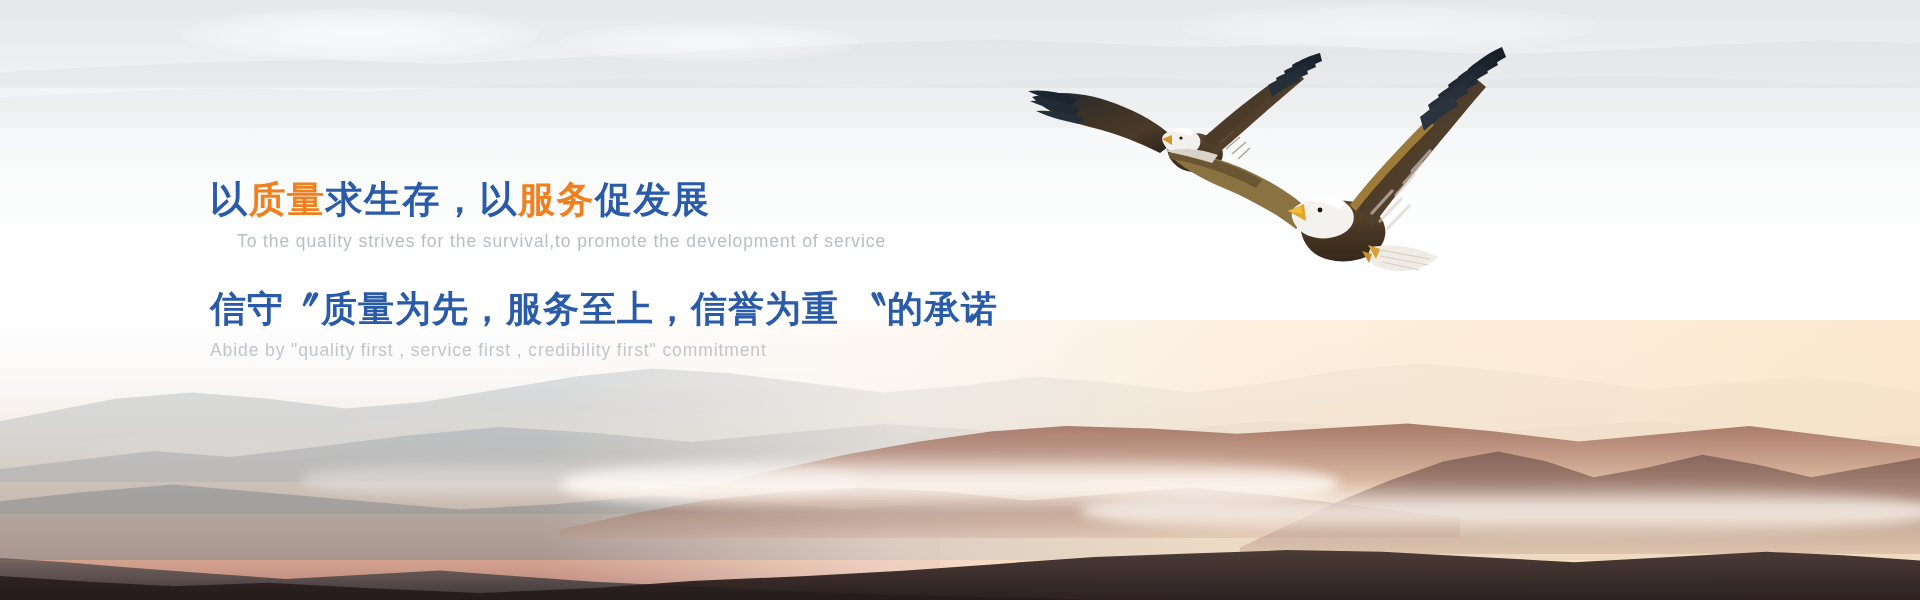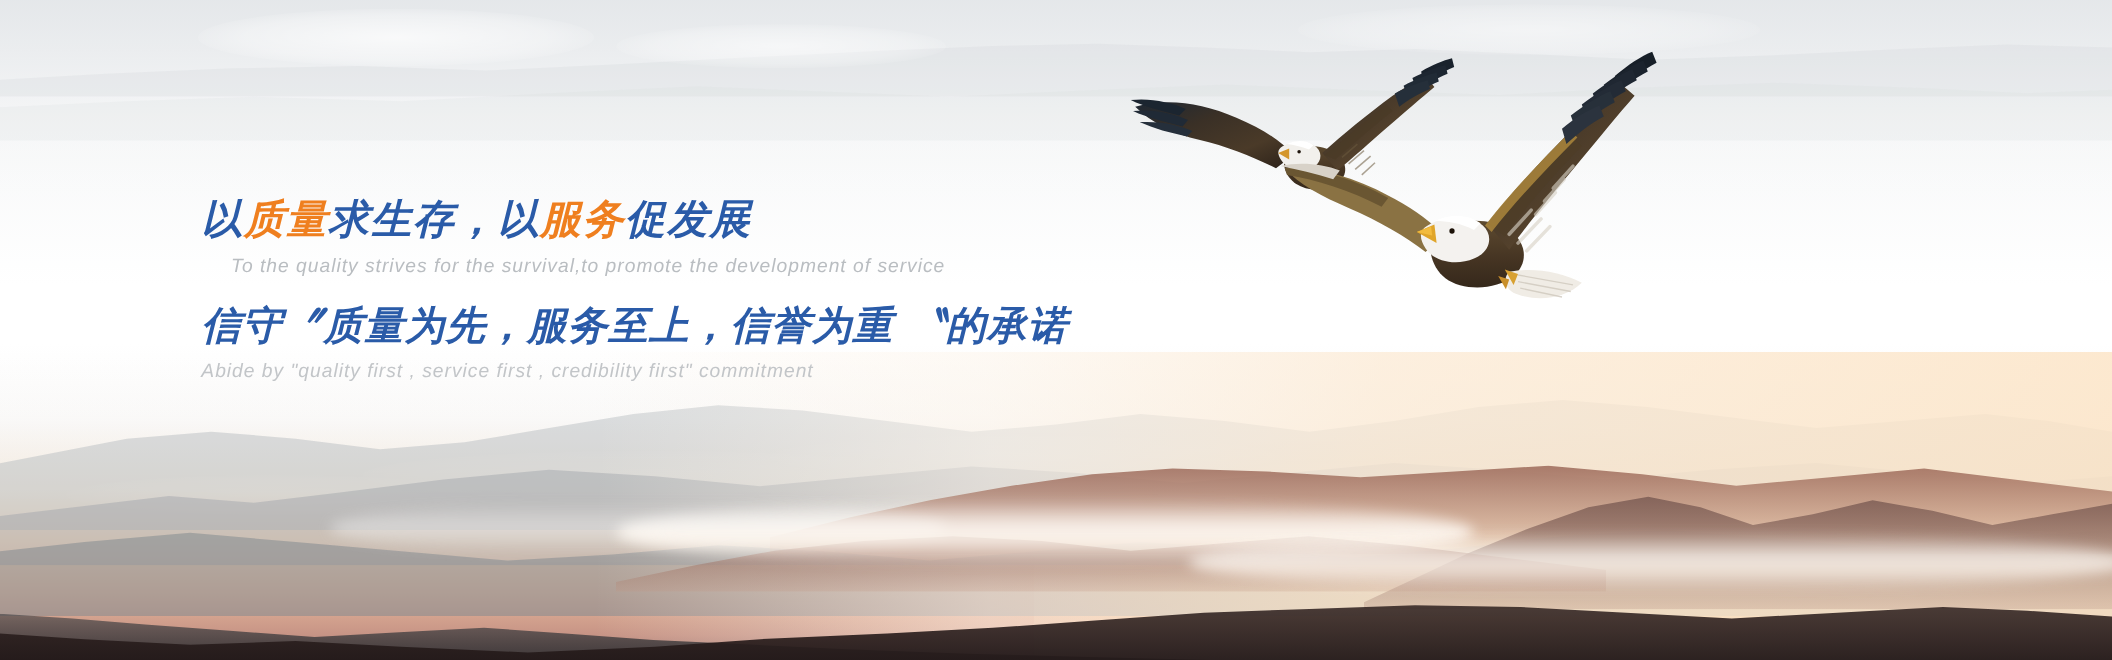--- a/index.html
+++ b/index.html
@@ -43,39 +43,38 @@
     position:absolute; border-radius:50%;
     background:radial-gradient(ellipse at center, rgba(255,255,255,.95) 0%, rgba(255,255,255,.45) 55%, rgba(255,255,255,0) 78%);
   }
 
   
   .birds { position:absolute; left:1020px; top:35px; width:500px; height:250px; }
   .bird-svg { display:block; }
 
   
   .text-block {
-    position:absolute; left:183px; top:178px; z-index:9;
+    position:absolute; left:210px; top:178px; z-index:9;
     width:1100px;
-    font-style:italic;
   }
   .line-cn-1 {
     font-size:37px; line-height:1.18; font-weight:700;
     color:#2a5ba8; letter-spacing:1.5px; white-space:nowrap;
   }
   .line-cn-1 .hl { color:#ef7f1f; }
   .line-en-1 {
     font-size:17.5px; line-height:1.5; color:#b9bdc1;
     letter-spacing:.9px; margin-top:6px; white-space:nowrap;
     font-weight:400;
     margin-left:27px;
   }
   .line-cn-2 {
     font-size:36px; line-height:1.2; font-weight:700;
     color:#2a5ba8; letter-spacing:1px; white-space:nowrap;
-    margin-top:20px;
+    margin-top:33px;
   }
   .line-en-2 {
     font-size:17.5px; line-height:1.5; color:#c2c5c8;
     letter-spacing:.9px; margin-top:7px; white-space:nowrap;
     font-weight:400;
   }
 
   
   .landscape {
     position:absolute; left:0; bottom:0; width:1920px; height:280px;

